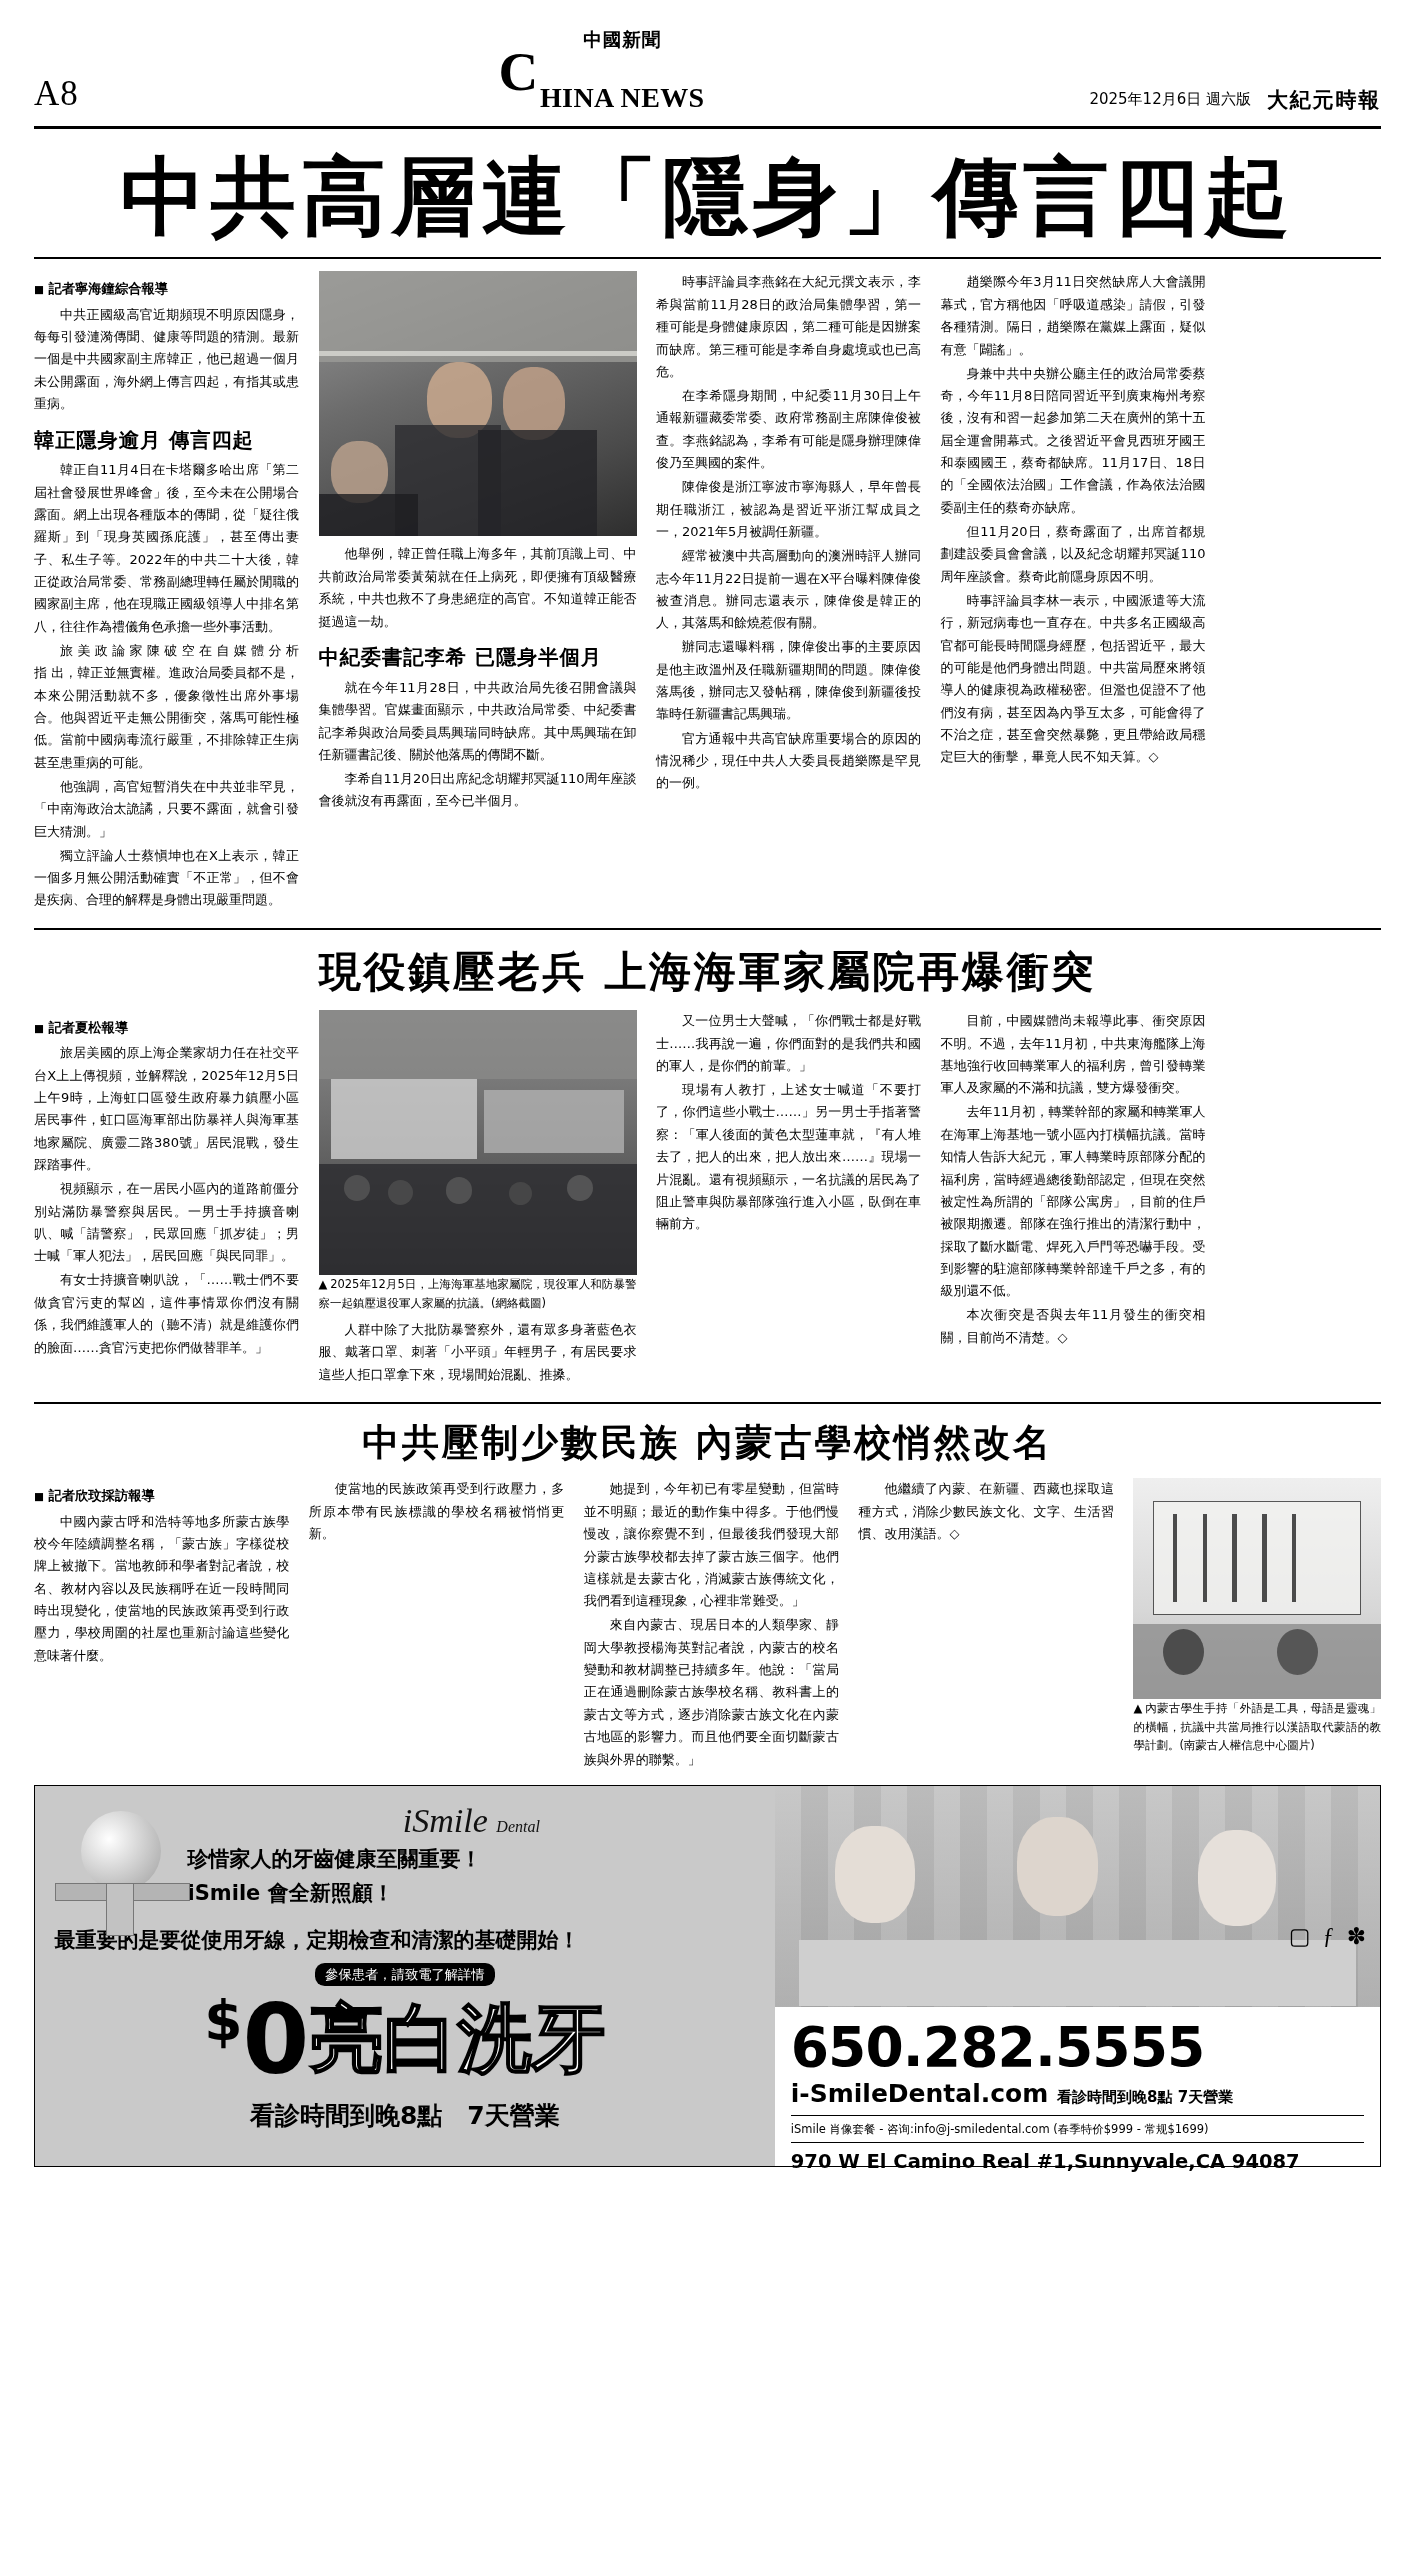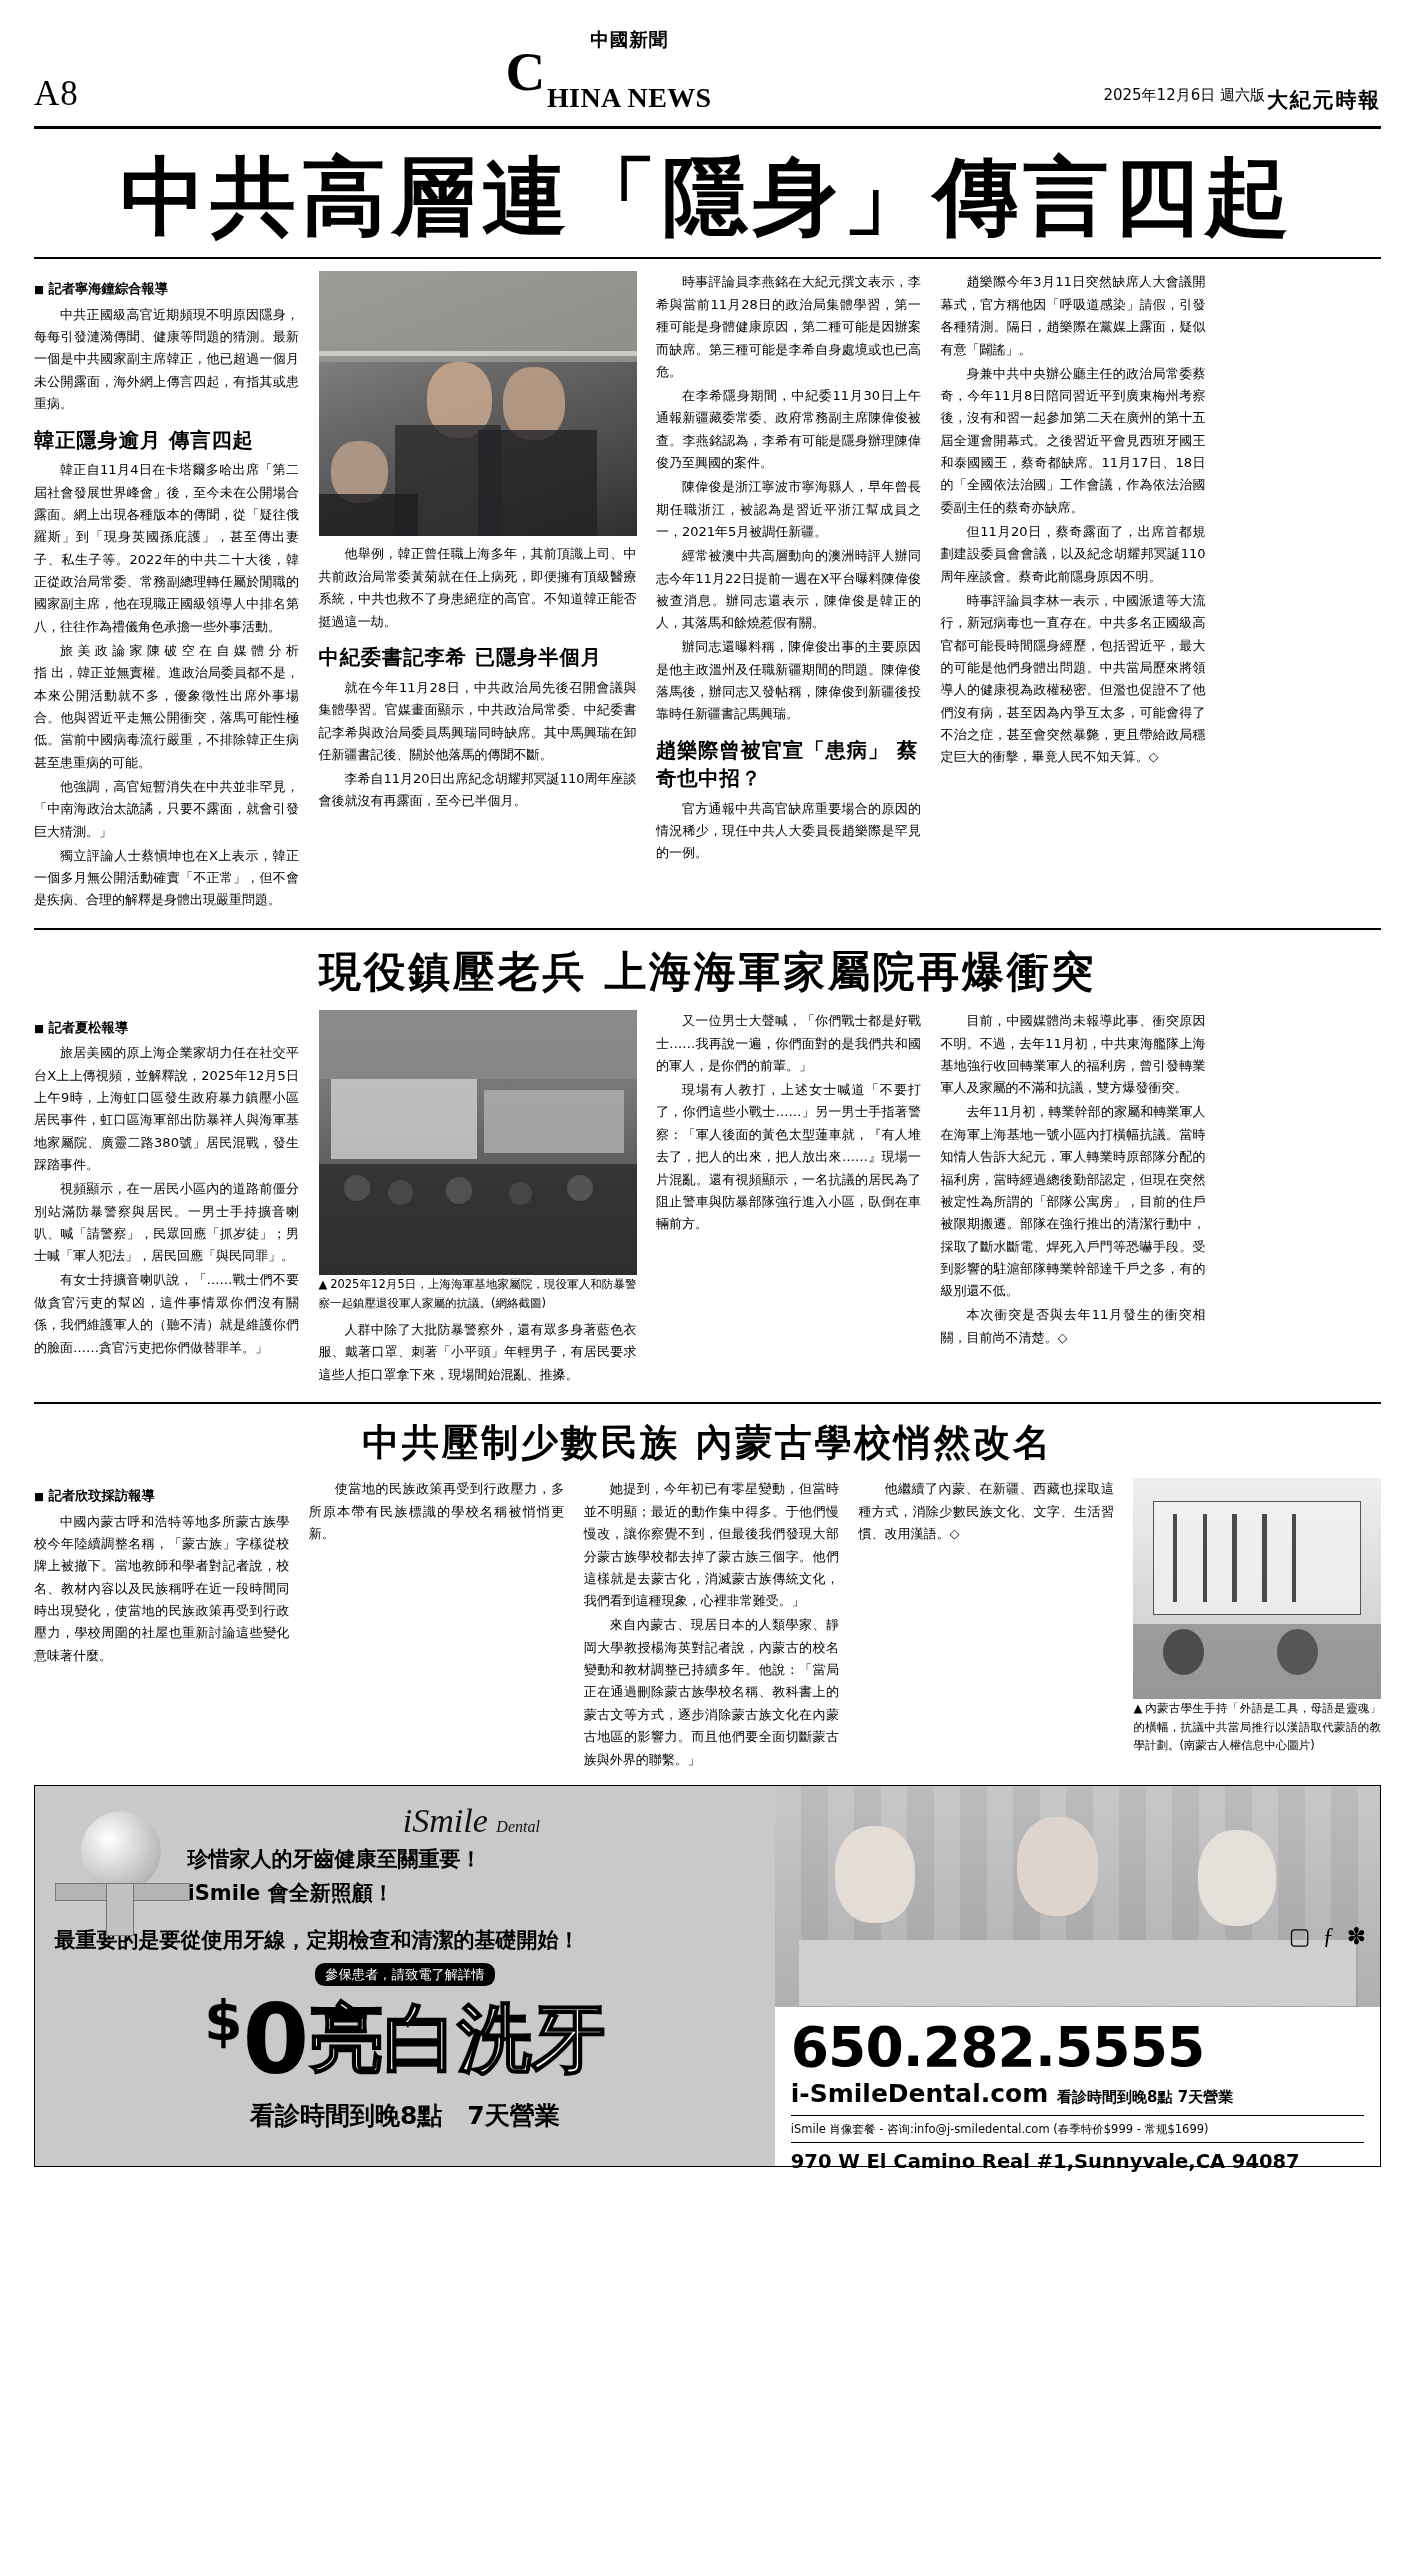--- a/index.html
+++ b/index.html
@@ -6,21 +6,21 @@
   body{font-family:"Liberation Serif", serif;}
   .page{width:1415px;height:2576px;background:#fff;margin:0 auto;position:relative;box-sizing:border-box;padding:0 34px;}
   
   .masthead{display:flex;align-items:flex-end;justify-content:space-between;padding:30px 0 7px 0;}
   .page-num{font-family:"Liberation Serif",serif;font-size:35px;font-weight:400;letter-spacing:0.9px;}
   .logo-wrap{display:flex;align-items:center;justify-content:center;flex-direction:column;margin-left:35px;}
   .logo-row{display:flex;align-items:center;}
   .logo-c{font-family:"Liberation Serif",serif;font-size:55px;font-weight:700;line-height:.9;margin-right:1.8px;}
   .logo-cn{font-family:"DejaVu Sans",sans-serif;font-size:18.6px;font-weight:700;line-height:1.05;letter-spacing:0.9px;}
   .logo-en{font-family:"Liberation Serif",serif;font-size:28px;font-weight:700;letter-spacing:0.4px;}
-  .date-wrap{display:flex;align-items:flex-start;gap:2px;}
+  .date-wrap{display:flex;align-items:center;gap:16px;}
   .date-txt{font-family:"DejaVu Sans",sans-serif;font-size:15px;}
   .paper-name{font-family:"DejaVu Sans",sans-serif;font-size:21px;font-weight:700;letter-spacing:1.8px;}
   .rule-thick{border-top:3.5px solid #000;margin-top:5.3px;}
 
   
   .headline{font-family:"DejaVu Sans",sans-serif;font-weight:700;font-size:85px;letter-spacing:5.3px;text-align:center;margin:23px 0 16px 0;line-height:1.05;}
   .rule-blk{border-top:2.7px solid #000;margin:8.8px 0 0 0;}
 
   
   .byline{font-family:"DejaVu Sans",sans-serif;font-size:13.3px;font-weight:700;margin:8.8px 0 5.3px 0;}
@@ -141,21 +141,20 @@
     </div>
 
     <div class="col">
       <div class="body-txt">
         <p>時事評論員李燕銘在大紀元撰文表示，李希與當前11月28日的政治局集體學習，第一種可能是身體健康原因，第二種可能是因辦案而缺席。第三種可能是李希自身處境或也已高危。</p>
         <p>在李希隱身期間，中紀委11月30日上午通報新疆藏委常委、政府常務副主席陳偉俊被查。李燕銘認為，李希有可能是隱身辦理陳偉俊乃至興國的案件。</p>
         <p>陳偉俊是浙江寧波市寧海縣人，早年曾長期任職浙江，被認為是習近平浙江幫成員之一，2021年5月被調任新疆。</p>
         <p>經常被澳中共高層動向的澳洲時評人辦同志今年11月22日提前一週在X平台曝料陳偉俊被查消息。辦同志還表示，陳偉俊是韓正的人，其落馬和餘燒惹假有關。</p>
         <p>辦同志還曝料稱，陳偉俊出事的主要原因是他主政溫州及任職新疆期間的問題。陳偉俊落馬後，辦同志又發帖稱，陳偉俊到新疆後投靠時任新疆書記馬興瑞。</p>
       </div>
-      <div class="sub-head">趙樂際曾被官宣「患病」 蔡奇也中招？</div>
       <div class="body-txt">
         <p>官方通報中共高官缺席重要場合的原因的情況稀少，現任中共人大委員長趙樂際是罕見的一例。</p>
       </div>
     </div>
 
     <div class="col">
       <div class="body-txt">
         <p>趙樂際今年3月11日突然缺席人大會議開幕式，官方稱他因「呼吸道感染」請假，引發各種猜測。隔日，趙樂際在黨媒上露面，疑似有意「闢謠」。</p>
         <p>身兼中共中央辦公廳主任的政治局常委蔡奇，今年11月8日陪同習近平到廣東梅州考察後，沒有和習一起參加第二天在廣州的第十五屆全運會開幕式。之後習近平會見西班牙國王和泰國國王，蔡奇都缺席。11月17日、18日的「全國依法治國」工作會議，作為依法治國委副主任的蔡奇亦缺席。</p>
         <p>但11月20日，蔡奇露面了，出席首都規劃建設委員會會議，以及紀念胡耀邦冥誕110周年座談會。蔡奇此前隱身原因不明。</p>

